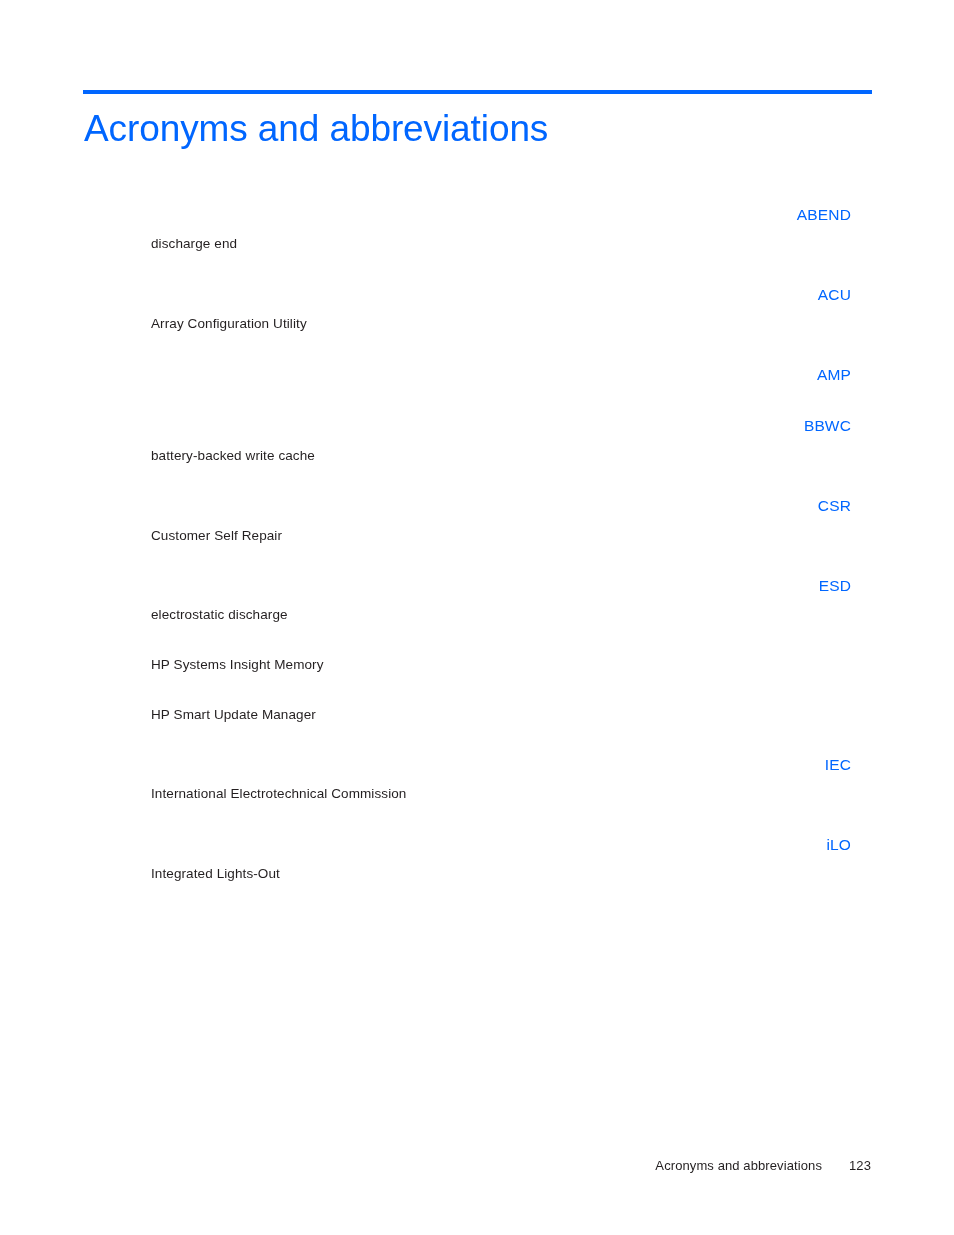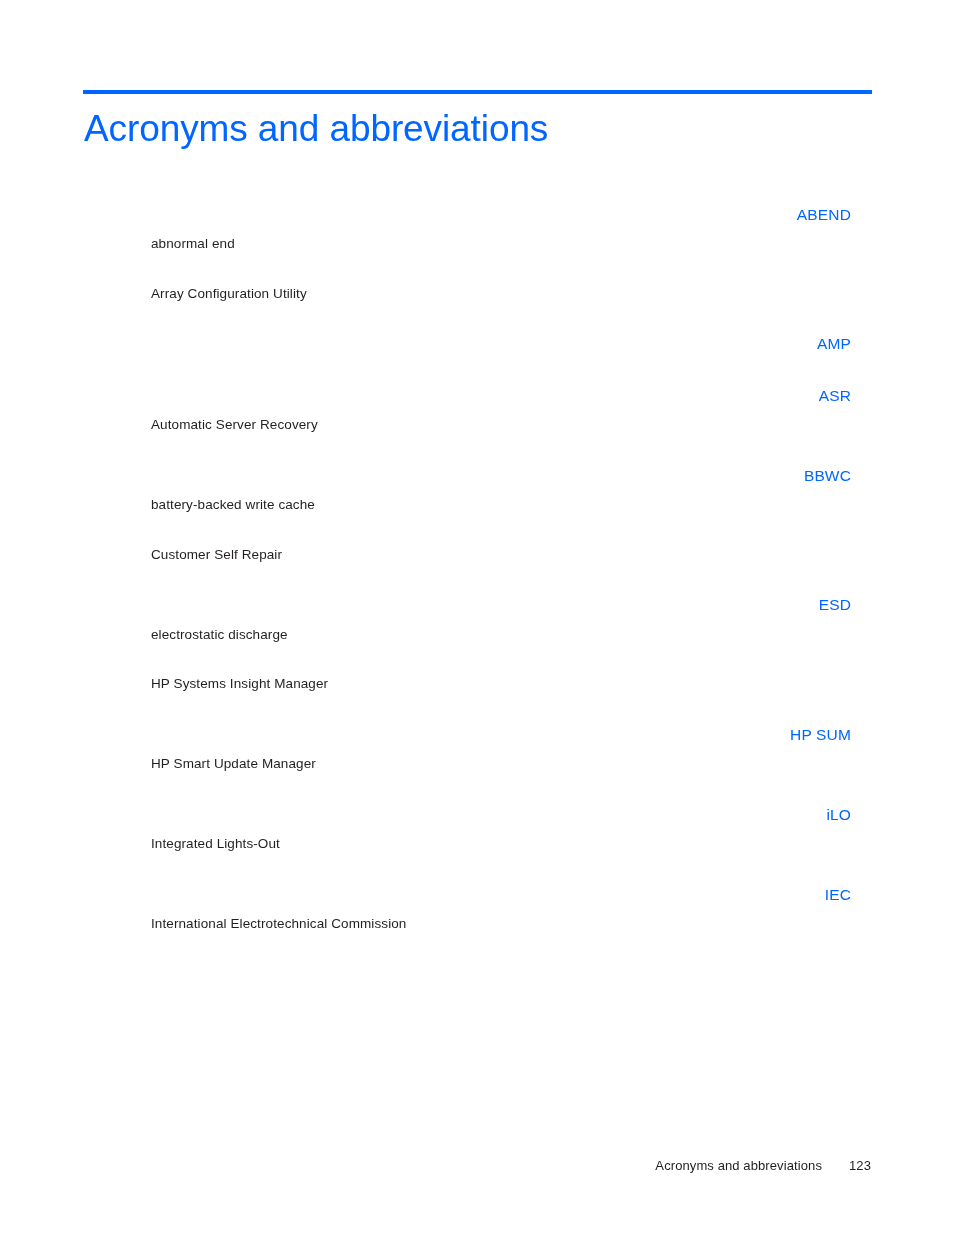--- a/index.html
+++ b/index.html
@@ -114,57 +114,54 @@
 <div class="page">
 
   <div class="heading-block">
     <div class="heading-rule"></div>
     <h1 class="page-title">Acronyms and abbreviations</h1>
   </div>
 
   <dl class="glossary">
       <div class="glossary-entry">
         <dt class="term">ABEND</dt>
-        <dd class="definition">abnormal end</dd>
+        <dd class="definition">discharge end</dd>
       </div>
       <div class="glossary-entry">
+        <dt class="term">ACU</dt>
         <dd class="definition">Array Configuration Utility</dd>
       </div>
       <div class="glossary-entry">
         <dt class="term">AMP</dt>
       </div>
       <div class="glossary-entry">
-        <dt class="term">ASR</dt>
-        <dd class="definition">Automatic Server Recovery</dd>
-      </div>
-      <div class="glossary-entry">
         <dt class="term">BBWC</dt>
         <dd class="definition">battery-backed write cache</dd>
       </div>
       <div class="glossary-entry">
+        <dt class="term">CSR</dt>
         <dd class="definition">Customer Self Repair</dd>
       </div>
       <div class="glossary-entry">
         <dt class="term">ESD</dt>
         <dd class="definition">electrostatic discharge</dd>
       </div>
       <div class="glossary-entry">
-        <dd class="definition">HP Systems Insight Manager</dd>
+        <dd class="definition">HP Systems Insight Memory</dd>
       </div>
       <div class="glossary-entry">
-        <dt class="term">HP SUM</dt>
         <dd class="definition">HP Smart Update Manager</dd>
+      </div>
+      <div class="glossary-entry">
+        <dt class="term">IEC</dt>
+        <dd class="definition">International Electrotechnical Commission</dd>
       </div>
       <div class="glossary-entry">
         <dt class="term">iLO</dt>
         <dd class="definition">Integrated Lights-Out</dd>
-      </div>
-      <div class="glossary-entry">
-        <dt class="term">IEC</dt>
-        <dd class="definition">International Electrotechnical Commission</dd>
       </div>
     </dl>
 
   <div class="page-footer">
     <span class="footer-title">Acronyms and abbreviations</span>
     <span class="footer-page-number">123</span>
   </div>
 
 </div>
 

